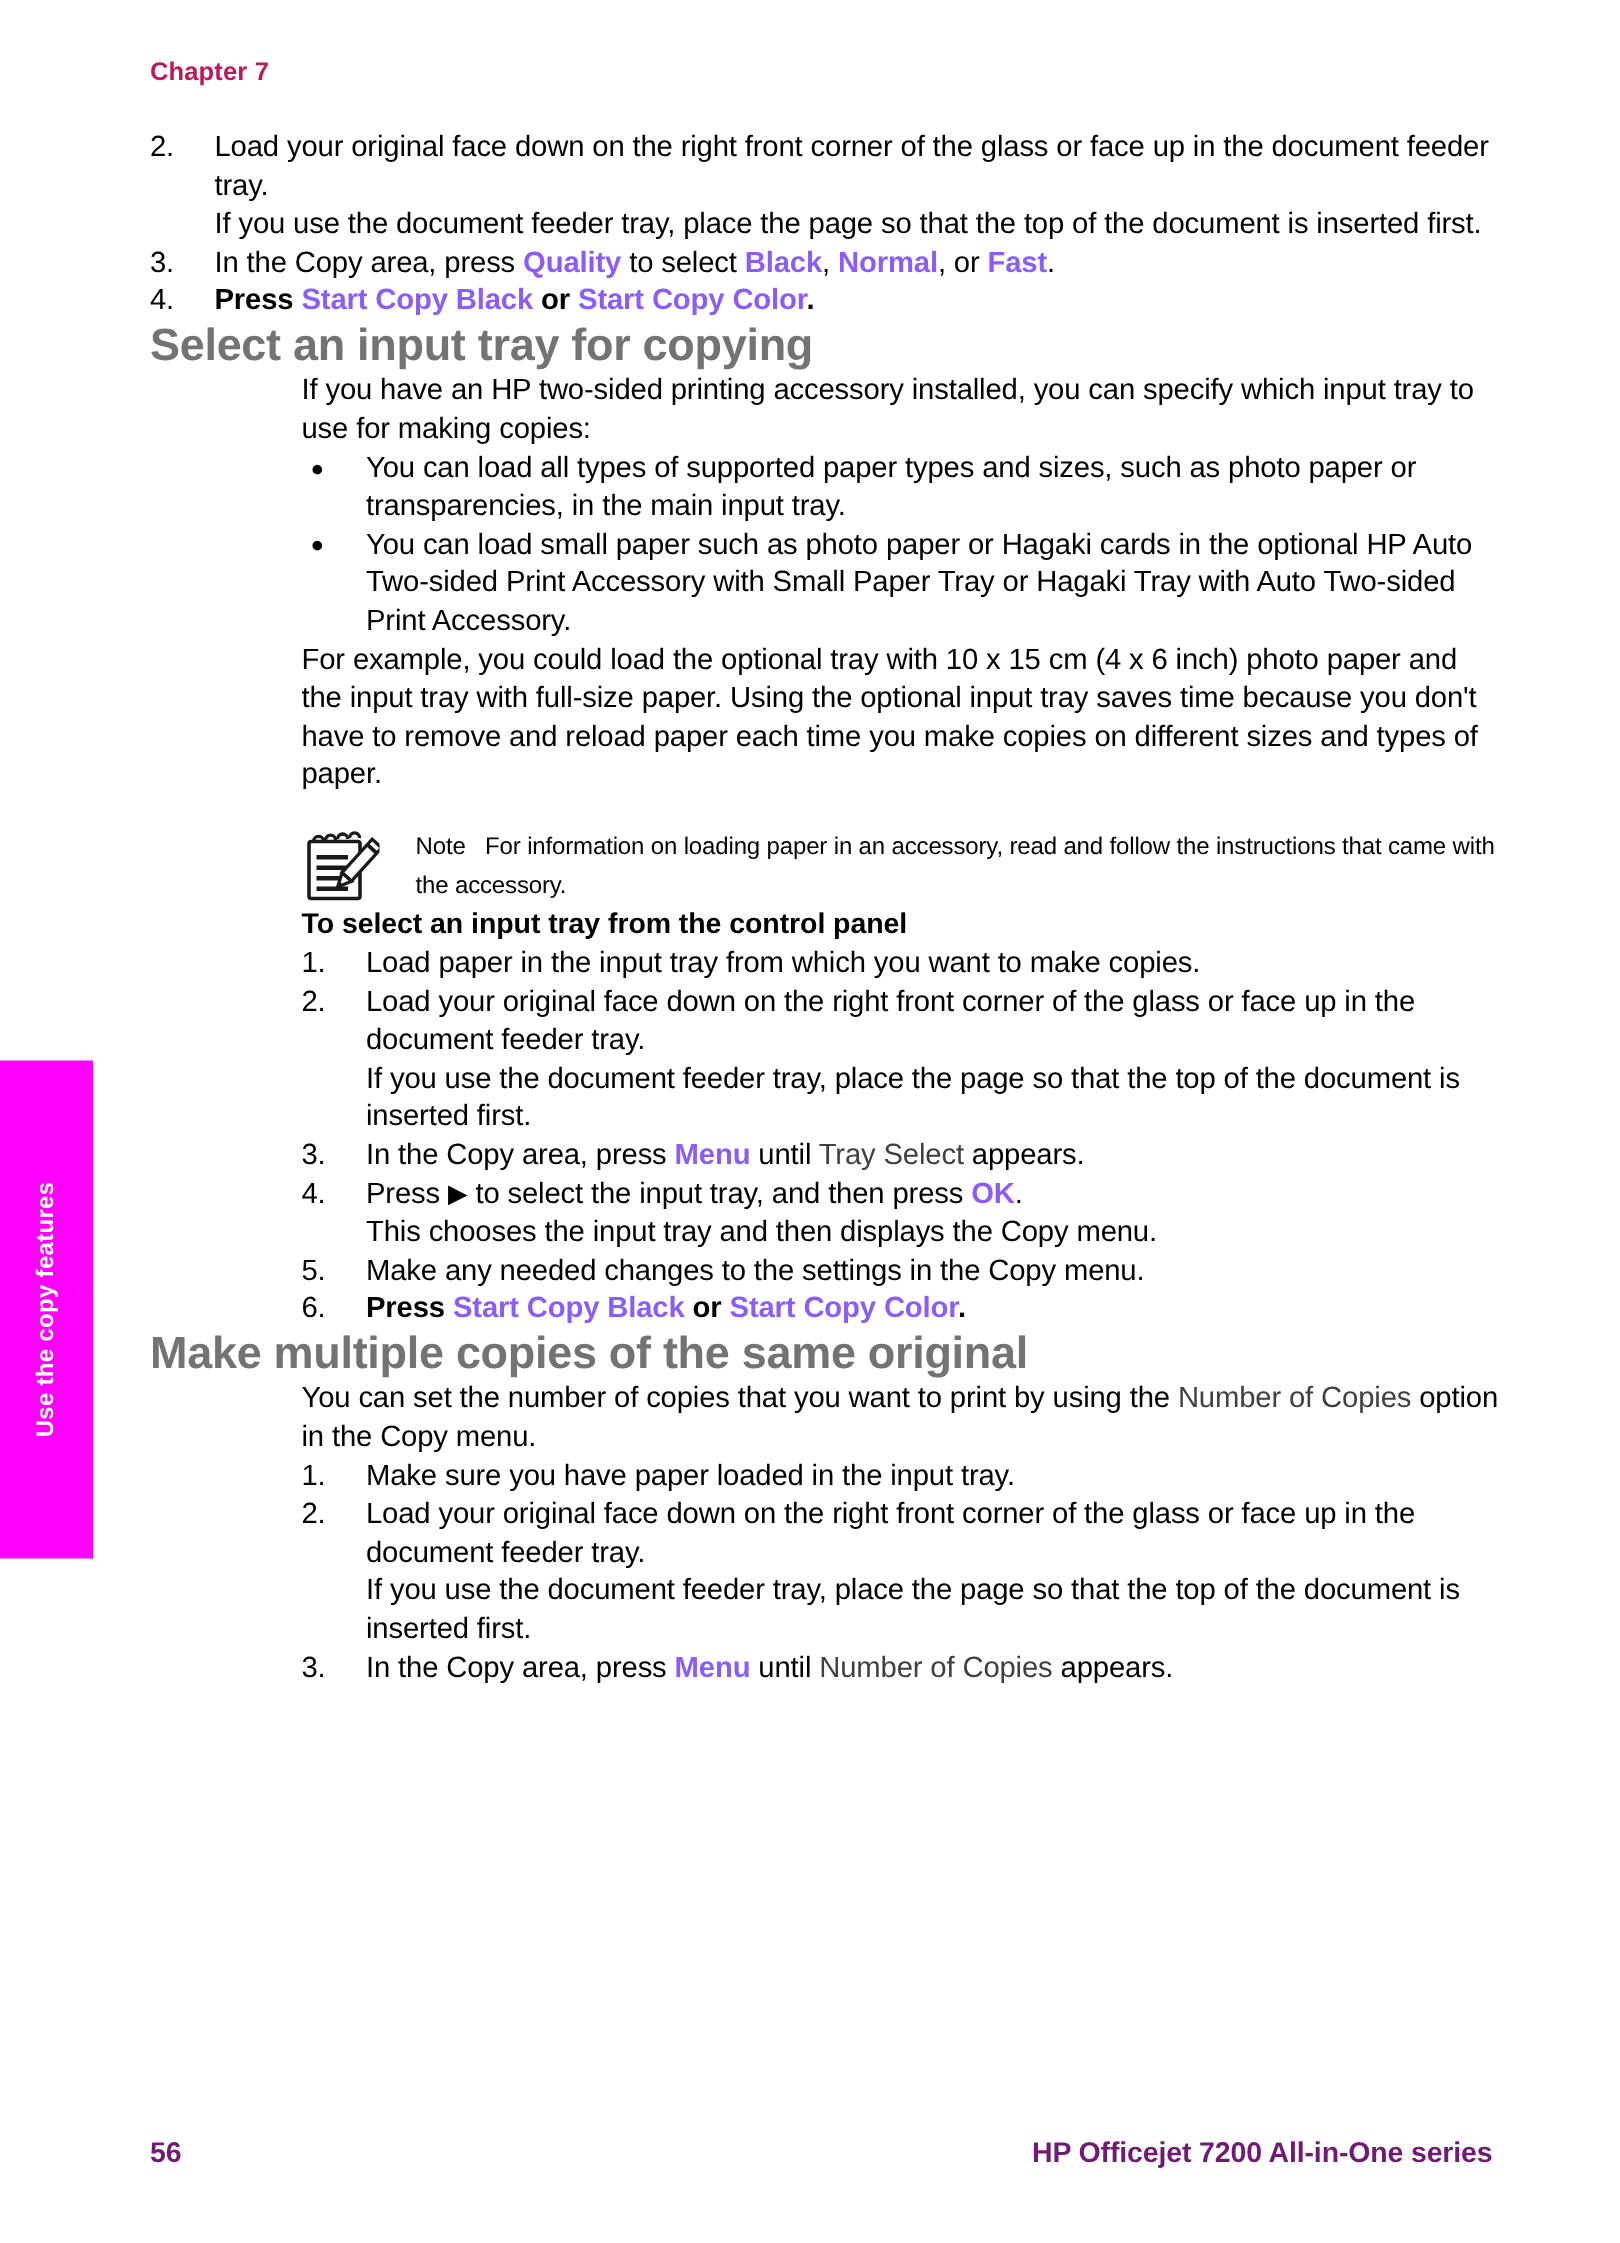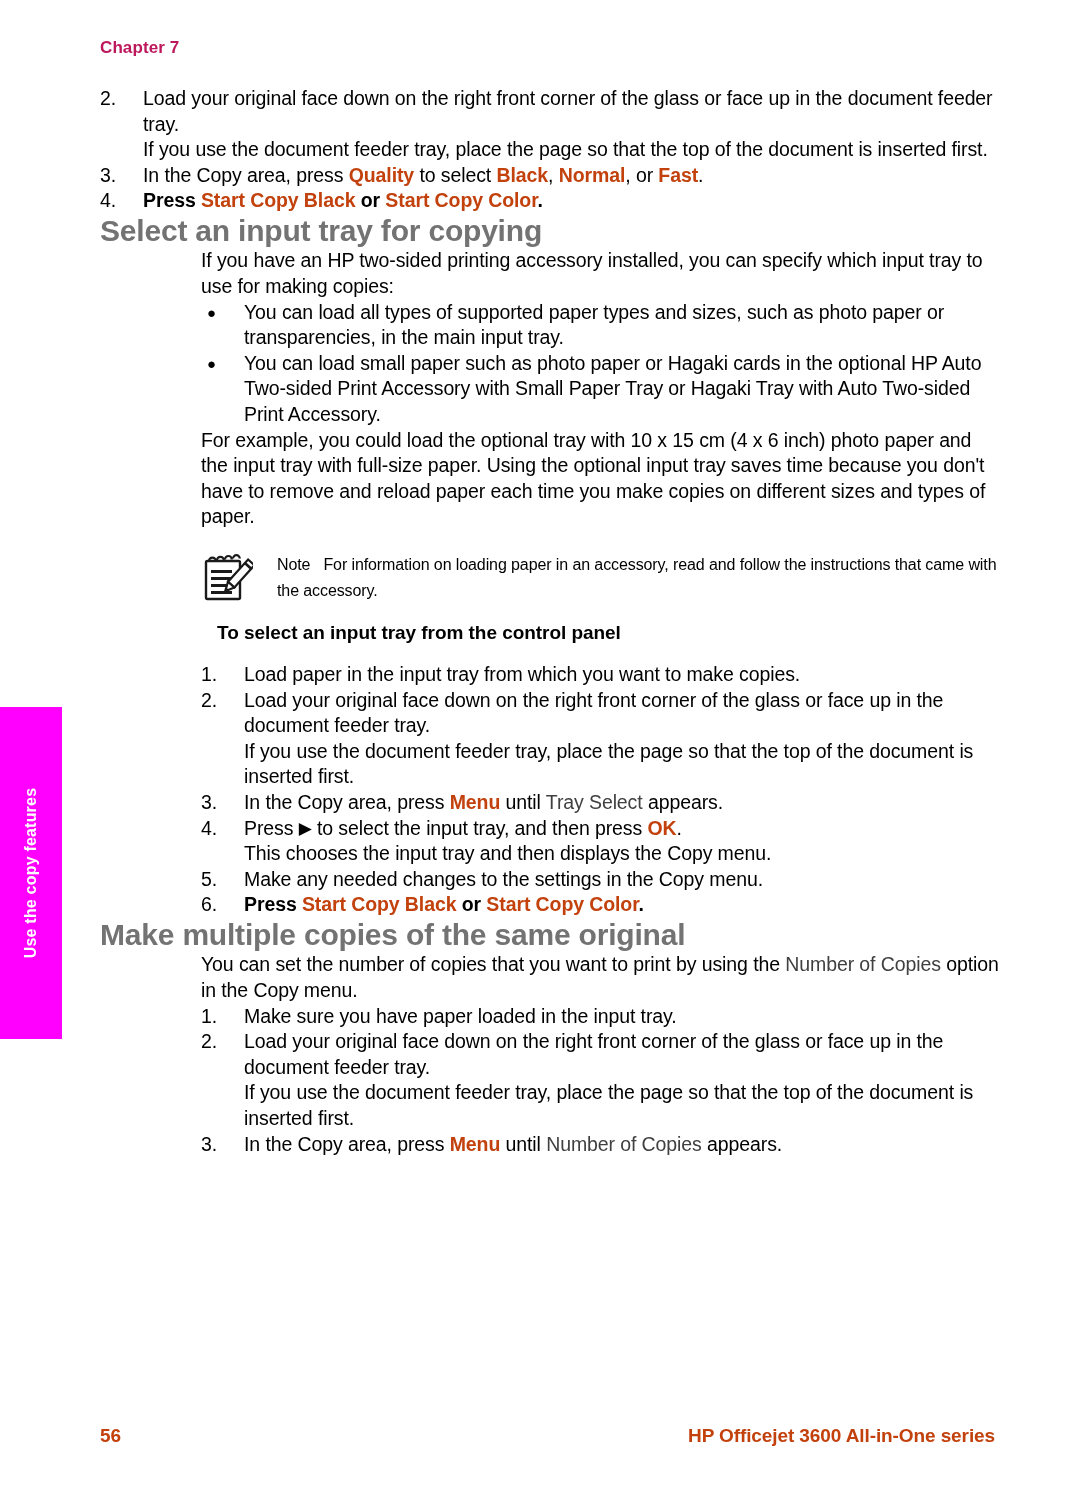--- a/index.html
+++ b/index.html
@@ -80,21 +80,21 @@
   p.body-text {
     margin: 0;
     font-size: 19.5px;
     line-height: 25.6px;
     letter-spacing: -0.1px;
   }
 
   .para-gap { margin-top: 18px; }
 
   h3.sub-heading {
-    margin: 16px;
+    margin: 0;
     font-size: 19px;
     font-weight: bold;
     line-height: 26px;
     letter-spacing: -0.05px;
   }
 
   
   ol.steps, ul.bullets {
     list-style: none;
     margin: 0;
@@ -120,21 +120,21 @@
     position: absolute;
     left: 6px;
     top: 0px;
     font-size: 15px;
     line-height: 25.6px;
   }
   .sub-line { display: block; }
 
   
   .ui-key {
-    color: #c2410c;
+    color: #8b5cf6;
     font-weight: bold;
     margin-top: 12px;
   }
   .ui-screen {
     color: #404040;
   }
   .arrow-glyph {
     display: inline-block;
     font-size: 17px;
     line-height: 1;
@@ -166,21 +166,21 @@
 
   
   .footer {
     position: absolute;
     left: 100px;
     right: 85px;
     top: 1425px;
     display: flex;
     justify-content: space-between;
     align-items: baseline;
-    color: #c2410c;
+    color: #701a75;
     font-weight: bold;
   }
   .footer-page  { font-size: 19px; }
   .footer-title { font-size: 19px; letter-spacing: -0.1px; }
 </style>
 </head>
 <body>
 
 <div class="page">
 
@@ -324,16 +324,16 @@
             <span>In the Copy area, press </span><span class="ui-key">Menu</span><span> until </span><span class="ui-screen">Number of Copies</span><span> appears.</span>
           </span>
         </li>
       </ol>
     </div>
 
   </div>
 
   <div class="footer">
     <span class="footer-page">56</span>
-    <span class="footer-title">HP Officejet 3600 All-in-One series</span>
+    <span class="footer-title">HP Officejet 7200 All-in-One series</span>
   </div>
 
 </div>
 
 </body></html>

